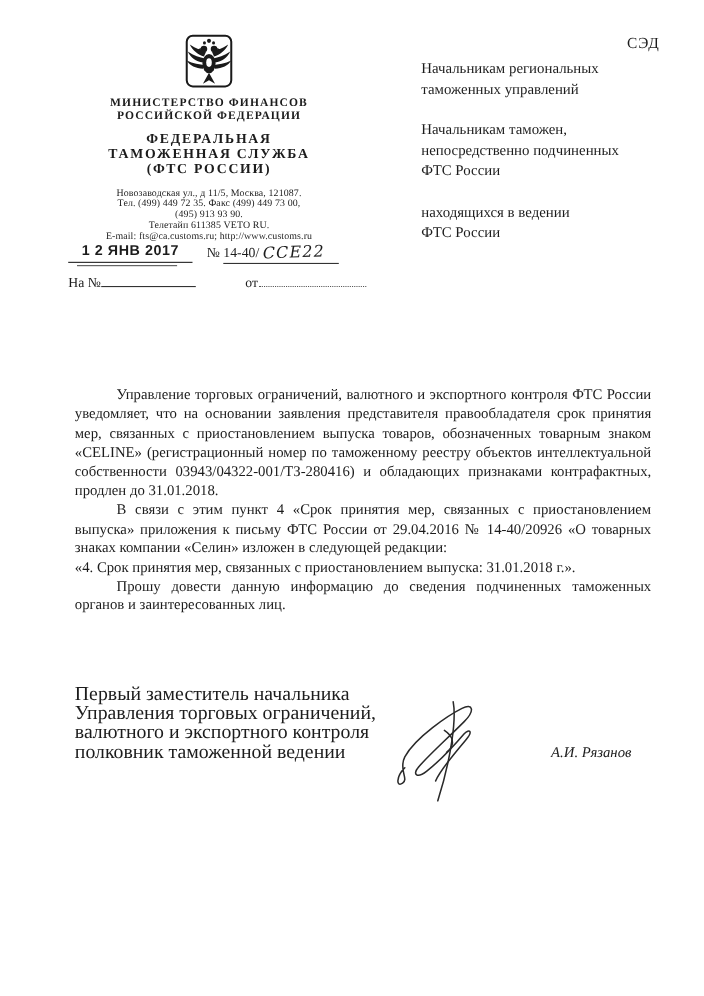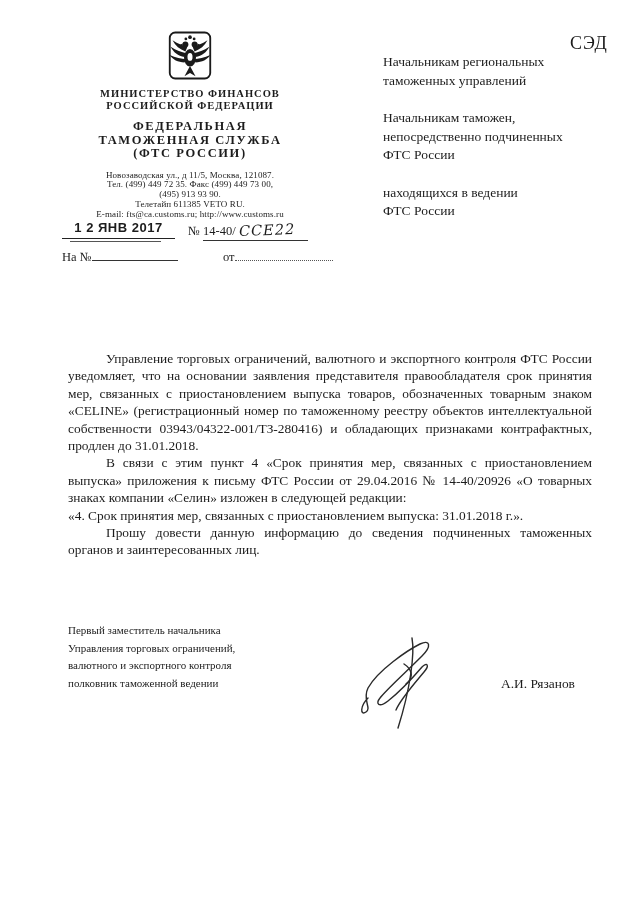--- a/index.html
+++ b/index.html
@@ -23,37 +23,37 @@
   .num{position:absolute;left:126px;top:3px;white-space:nowrap;}
   .num .u{display:inline-block;min-width:105px;border-bottom:1px solid #333;padding-bottom:1px;}
   .hand{font-family:"DejaVu Serif",serif;font-style:italic;font-size:14.5px;
       letter-spacing:1px;display:inline-block;transform:rotate(-2deg);}
   .row2{position:absolute;left:0;top:29px;white-space:nowrap;font-size:12.5px;}
   .row2 .blank-solid{display:inline-block;width:86px;border-bottom:1.2px solid #333;height:12px;}
   .ot{position:absolute;left:161px;top:29px;font-size:12.5px;white-space:nowrap;}
   .ot .blank-dot{display:inline-block;width:98px;border-bottom:1.5px dotted #555;height:12px;}
 
   
-  .sed{position:absolute;left:570px;top:33px;font-size:18px;letter-spacing:1px;}
+  .sed{position:absolute;left:570px;top:33px;font-size:14px;letter-spacing:1px;}
   .right-col{position:absolute;left:383px;top:53px;width:235px;font-size:13.5px;line-height:18.5px;}
   .recipient{margin-bottom:19px;}
 
   
   .subject{position:absolute;left:68px;top:276px;font-size:13px;line-height:16px;}
 
   
   .body-text{position:absolute;left:68px;top:350px;width:524px;
       font-size:13.4px;line-height:17.4px;text-align:justify;}
   .body-text p{margin:0;text-indent:38px;}
   .body-text p.no-indent{text-indent:0;}
 
   
-  .sign-block{position:absolute;left:68px;top:622px;font-size:11px;line-height:17.6px;}
+  .sign-block{position:absolute;left:68px;top:622px;font-size:18px;line-height:17.6px;}
   .sign-svg{position:absolute;left:352px;top:634px;}
-  .sign-name{position:absolute;left:501px;top:676px;font-size:13.4px;white-space:nowrap;}
+  .sign-name{position:absolute;left:501px;top:676px;font-size:13.4px;white-space:nowrap;font-style:italic;}
 </style>
 </head>
 <body>
 
 <div class="page">
 
   <div class="left-col">
     <div class="emblem">
       <svg width="46" height="50" viewBox="0 0 100 108">
         <rect x="6" y="3" width="88" height="100" rx="12" fill="none" stroke="#1a1a1a" stroke-width="4"></rect>

